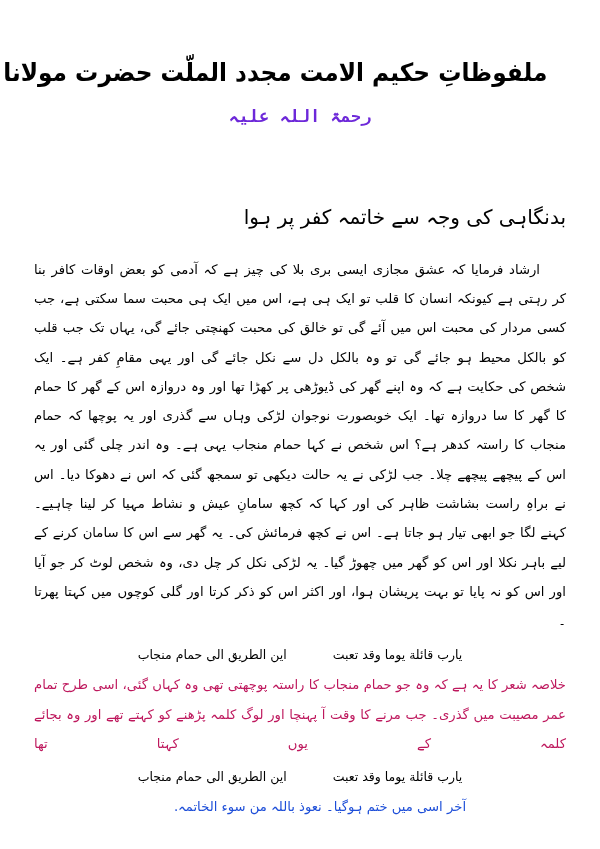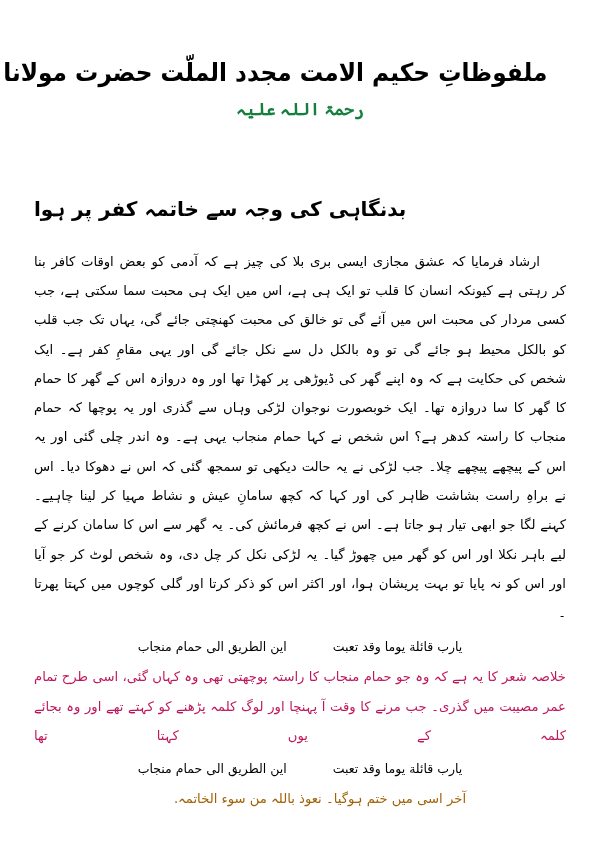--- a/index.html
+++ b/index.html
@@ -39,34 +39,34 @@
     font-weight: 700;
     font-size: 25px;
     line-height: 1.5;
     letter-spacing: 0px;
     color: #000;
     white-space: nowrap;
     transform: scaleX(0.93);
   }
   .doc-subtitle {
     direction: rtl;
-    font-family: Liberation Serif, serif;
+    font-family: Liberation Mono, monospace;
     font-weight: 700;
     font-size: 17px;
     line-height: 1.6;
-    margin-top: 4px;
-    color: #15803d;
+    margin-top: 12px;
+    color: #6d28d9;
   }
 
   
   .section-heading {
     direction: rtl;
-    text-align: left;
+    text-align: right;
     font-family: "DejaVu Sans", sans-serif;
-    font-weight: 700;
+    font-weight: 400;
     font-size: 20px;
     margin-top: 74px;
     color: #000;
   }
 
   
   .body-block {
     margin-top: 26px;
     direction: rtl;
   }
@@ -109,21 +109,21 @@
     color: #be185d;
     margin-top: 4px;
   }
 
   .closing-line {
     direction: rtl;
     text-align: center;
     font-family: "DejaVu Sans", sans-serif;
     font-size: 13.2px;
     line-height: 2.1;
-    color: #a16207;
+    color: #1d4ed8;
     margin-top: 2px;
     padding-left: 40px;
   }
 </style>
 </head>
 <body>
 
 <div class="page">
 
   <div class="title-block">

